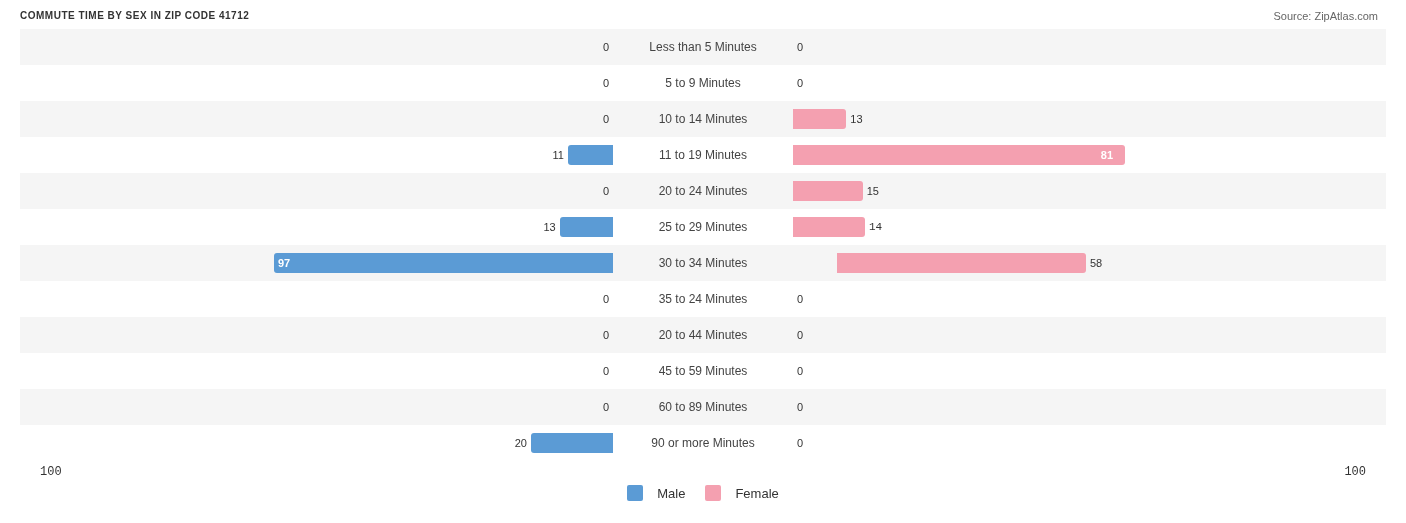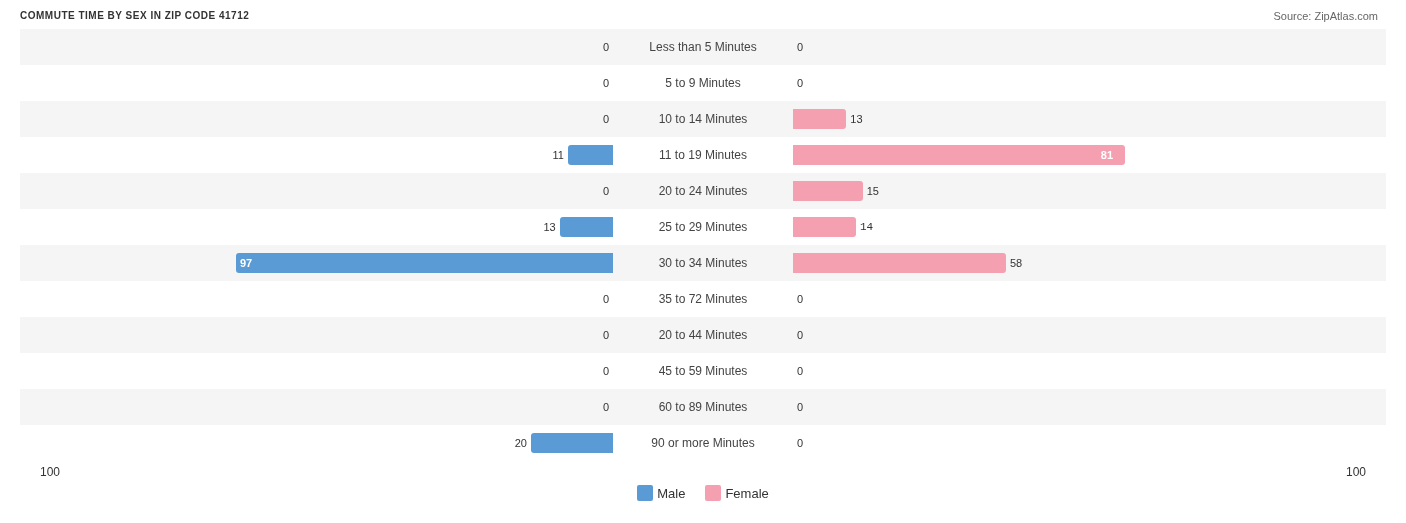--- a/index.html
+++ b/index.html
@@ -134,36 +134,37 @@
     .legend {
       display: flex;
       justify-content: center;
       align-items: center;
       gap: 20px;
       margin-top: 6px;
     }
     .legend-item {
       display: flex;
       align-items: center;
-      gap: 4px;
+      gap: 14px;
       font-size: 13px;
       color: #333;
     }
     .legend-box {
       width: 16px;
       height: 16px;
       border-radius: 2px;
     }
     .axis-labels {
       display: flex;
       justify-content: space-between;
       font-size: 12px;
       color: #333;
       padding: 0 20px;
       margin-top: 4px;
+      font-family: Liberation Mono, monospace;
     }
   </style>
 </head>
 <body>
 
 <div class="chart-container">
   <div class="chart-title">COMMUTE TIME BY SEX IN ZIP CODE 41712</div>
   <div class="source-label">Source: ZipAtlas.com</div>
   <div class="rows-area" id="rows-area">
       <div class="bar-row">
@@ -232,45 +233,45 @@
         </div>
       </div>
       <div class="bar-row">
         <div class="left-side">
           <div class="bar-male" style="width: 53.3px;">
             <span class="value-male">13</span>
           </div>
         </div>
         <div class="label-center">25 to 29 Minutes</div>
         <div class="right-side">
-          <div class="bar-female" style="width: 63px; font-family: Liberation Mono, monospace;">
+          <div class="bar-female" style="width: 72px; font-family: Liberation Mono, monospace;">
             <span class="value-female">14</span>
           </div>
         </div>
       </div>
       <div class="bar-row">
         <div class="left-side">
-          <div class="bar-male" style="width: 377px;">
+          <div class="bar-male" style="width: 339px;">
             <span class="value-male-inside">97</span>
           </div>
         </div>
         <div class="label-center">30 to 34 Minutes</div>
         <div class="right-side">
-          <div class="bar-female" style="width: 213px;">
+          <div class="bar-female" style="width: 249px; margin-left: 44px;">
             <span class="value-female">58</span>
           </div>
         </div>
       </div>
       <div class="bar-row">
         <div class="left-side">
           <div class="bar-male" style="width: 0px;">
             <span class="value-male">0</span>
           </div>
         </div>
-        <div class="label-center">35 to 72 Minutes</div>
+        <div class="label-center">35 to 24 Minutes</div>
         <div class="right-side">
           <div class="bar-female" style="width: 0px;">
             <span class="value-female">0</span>
           </div>
         </div>
       </div>
       <div class="bar-row">
         <div class="left-side">
           <div class="bar-male" style="width: 0px;">
             <span class="value-male">0</span>

